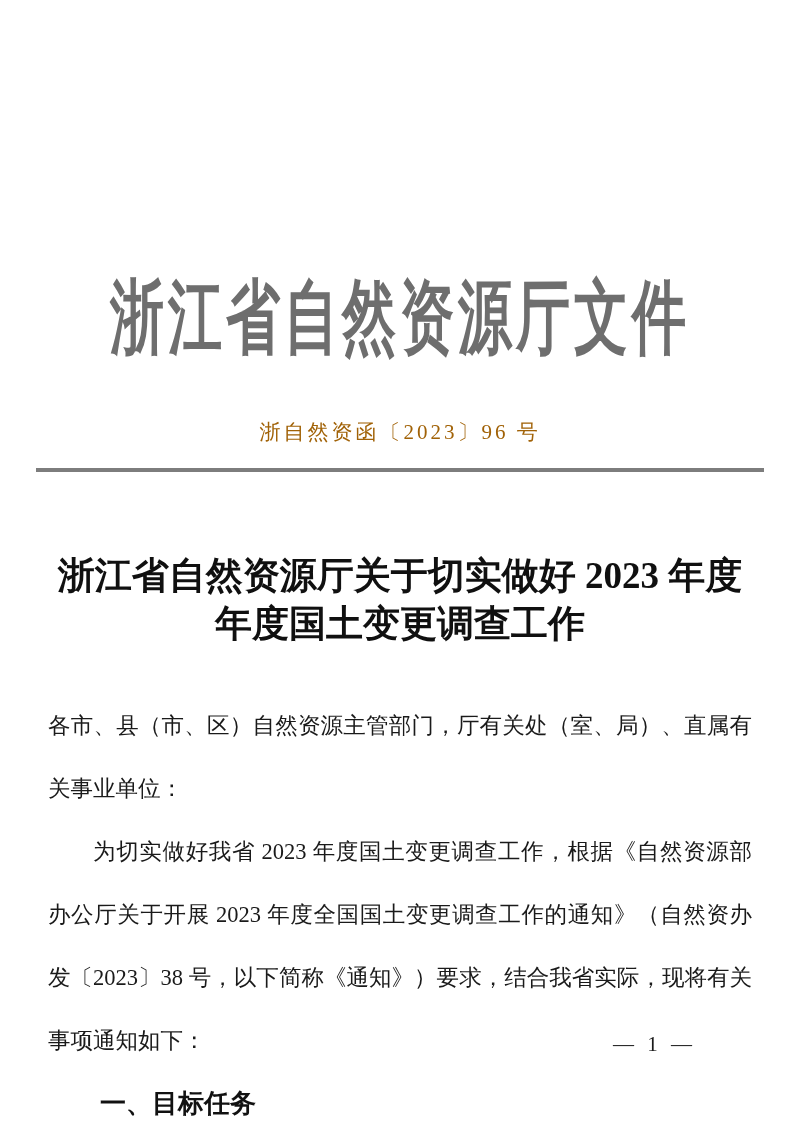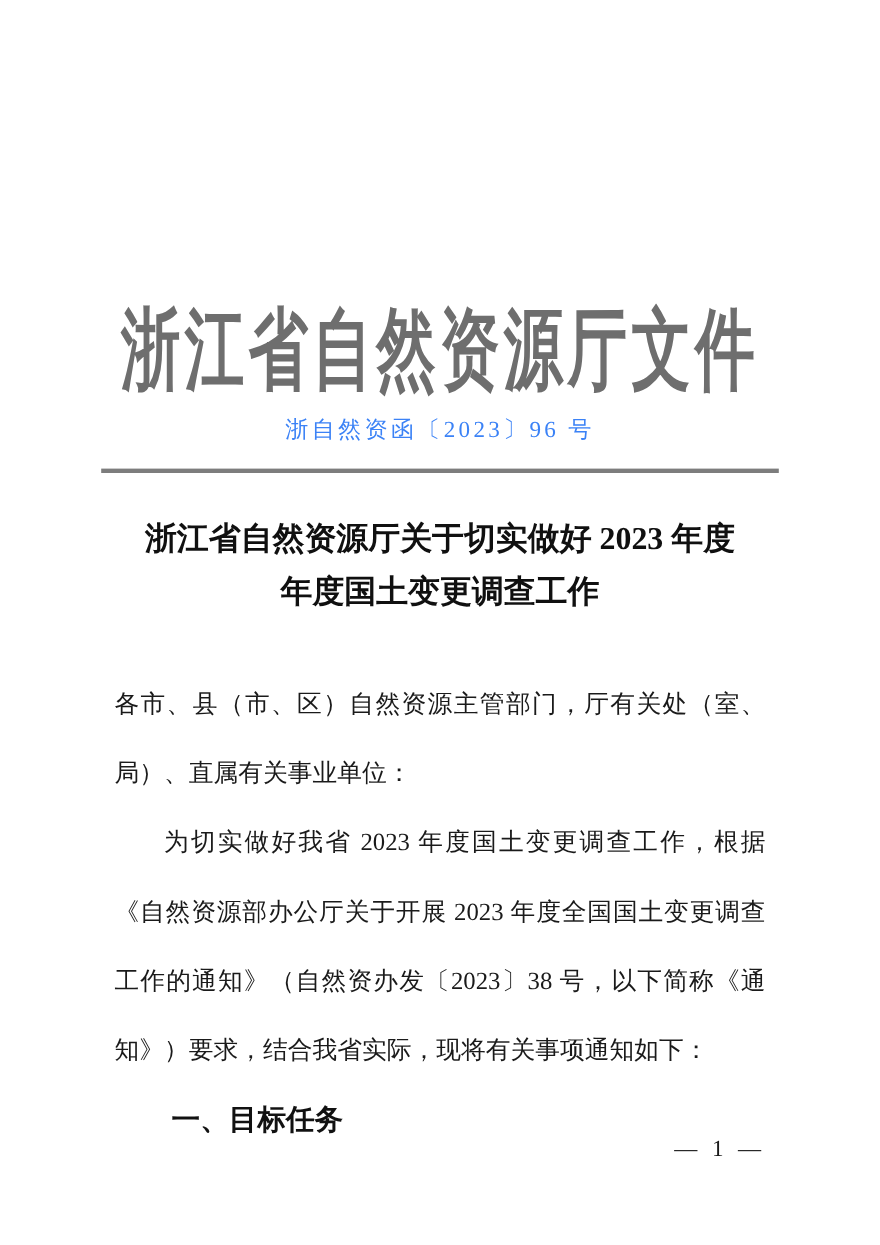--- a/index.html
+++ b/index.html
@@ -5,57 +5,57 @@
   html, body { margin: 0; padding: 0; }
   body {
     width: 800px; height: 1132px;
     background: #ffffff;
     position: relative;
     overflow: hidden;
     font-family: "Liberation Serif", "DejaVu Serif", serif;
     color: #1c1c1c;
   }
   .page {
-    padding: 0 104px;
+    padding: 0 48px;
     box-sizing: border-box;
     width: 800px; height: 1132px;
     position: relative;
   }
   
   .agency-title {
     margin: 0;
     padding-top: 242px;
     text-align: center;
     font-size: 54px;
     font-weight: bold;
     letter-spacing: 4px;
     white-space: nowrap;
     color: var(--accent-color, #6e6e6e);
     transform: scaleY(1.5);
     transform-origin: 50% 60%;
     line-height: 62px;
   }
   .doc-number {
-    margin-top: 72px;
+    margin-top: 114px;
     text-align: center;
     font-size: 21px;
     letter-spacing: 3px;
-    color: #3b82f6;
+    color: #a16207;
     white-space: nowrap;
   }
   .divider {
     height: 4px;
     margin: 22px -12px 0 -12px;
     background: var(--divider-color, #7d7d7d);
   }
   .notice-title {
-    margin-top: 36px;
+    margin-top: 80px;
     text-align: center;
     font-weight: bold;
-    font-size: 29px;
+    font-size: 37px;
     line-height: 48px;
     color: #101010;
   }
   .notice-title .line { white-space: nowrap; }
   .body-text {
     margin-top: 46px;
     font-size: 22.5px;
     line-height: 63px;
     text-align: justify;
     text-justify: inter-ideograph;

